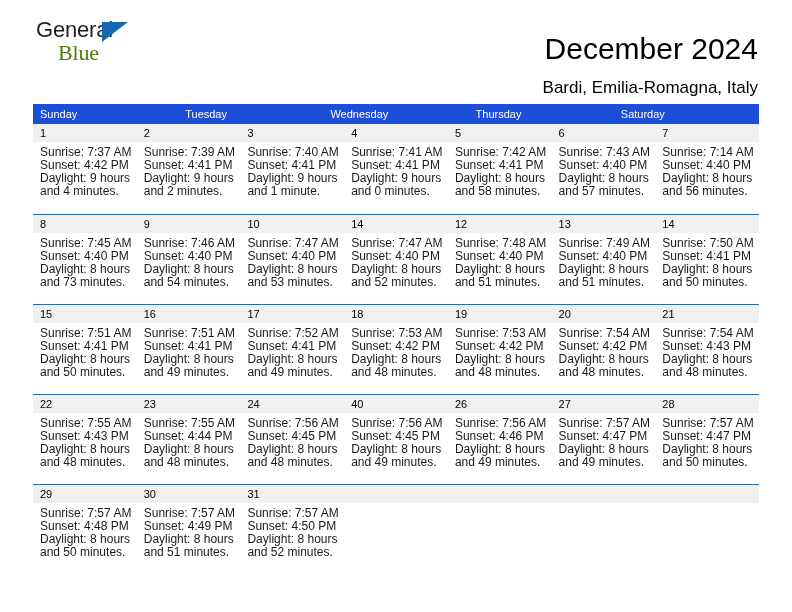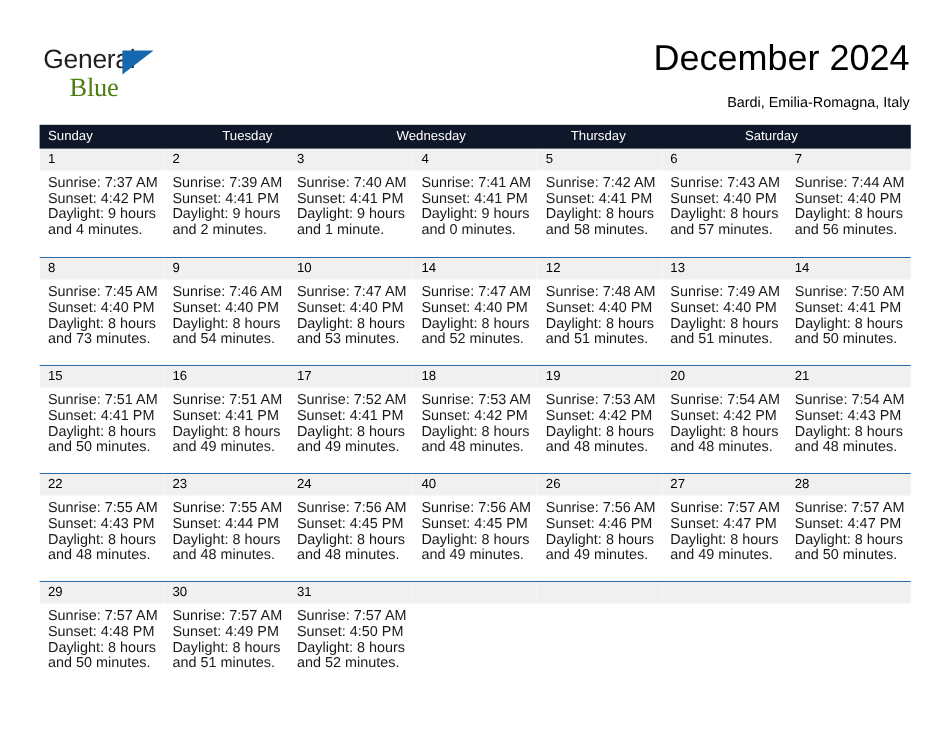--- a/index.html
+++ b/index.html
@@ -25,21 +25,21 @@
   .header {
     position: absolute;
     left: 0;
     top: 0;
     width: 792px;
     height: 103px;
   }
   .logo {
     position: absolute;
     left: 36px;
-    top: 37px;
+    top: 17px;
     width: 110px;
     height: 48px;
   }
   .logo-general {
     position: absolute;
     left: 0;
     top: 0;
     font-size: 22px;
     letter-spacing: -0.2px;
     color: #231f20;
@@ -69,36 +69,36 @@
     top: 32px;
     font-size: 30px;
     color: #000000;
     text-align: left;
     white-space: nowrap;
   }
   .subtitle {
     position: absolute;
     right: 34px;
     top: 78px;
-    font-size: 12px;
+    font-size: 17px;
     color: #000000;
     text-align: right;
     white-space: nowrap;
   }
 
   
   .calendar {
     position: absolute;
     left: 33px;
     top: 104px;
     width: 726px;
   }
   .weekday-row {
     display: flex;
-    background: #0f172a;
+    background: #1d4ed8;
     height: 20px;
     align-items: flex-end;
   }
   .weekday {
     flex: 1 1 0;
     color: #ffffff;
     font-size: 11px;
     line-height: 20px;
     padding-left: 7px;
     box-sizing: border-box;
@@ -231,21 +231,21 @@
           <div>Sunset: 4:40 PM</div>
           <div>Daylight: 8 hours</div>
           <div>and 57 minutes.</div>
         </div>
       </div>
       <div class="day-cell">
         <div class="day-number-band">
             <div class="day-number">7</div>
           </div>
         <div class="day-info">
-          <div>Sunrise: 7:44 AM</div>
+          <div>Sunrise: 7:14 AM</div>
           <div>Sunset: 4:40 PM</div>
           <div>Daylight: 8 hours</div>
           <div>and 56 minutes.</div>
         </div>
       </div>
     </div>
 
     <div class="week-row">
       <div class="day-cell">
         <div class="day-number-band">

